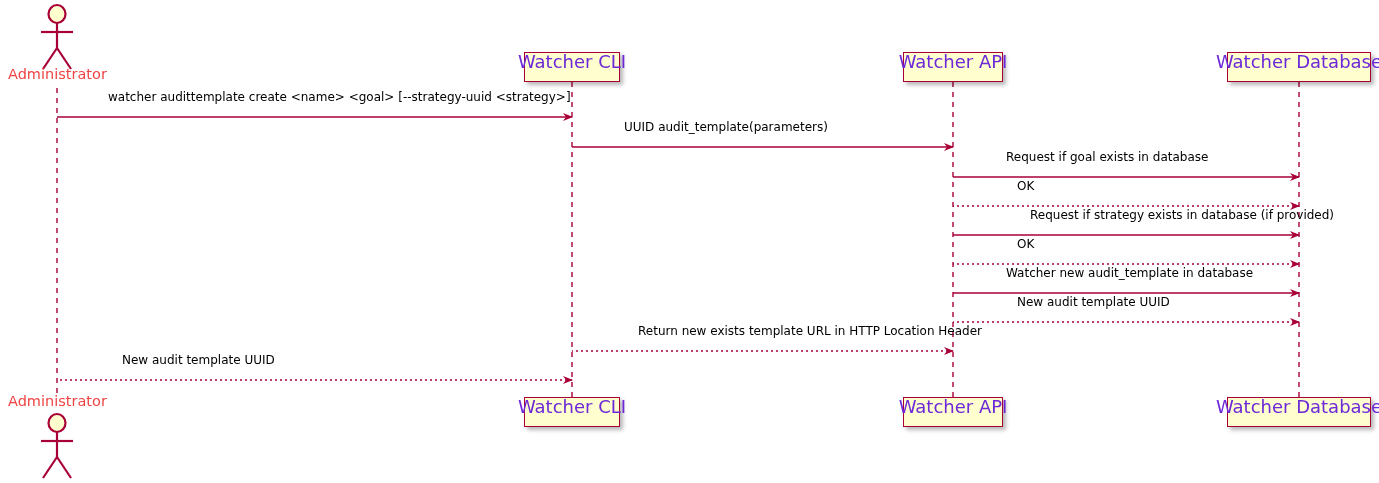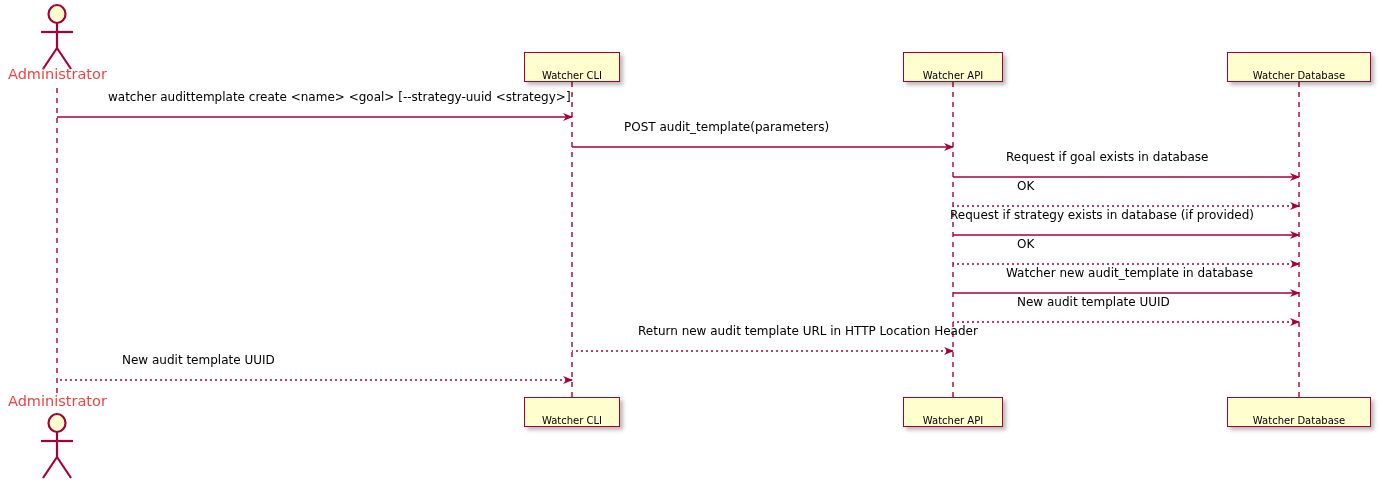--- a/index.html
+++ b/index.html
@@ -21,24 +21,24 @@
     height:483px;
   }
   
   .pbox{
     position:absolute;
     box-sizing:border-box;
     background:#FEFECE;
     border:1.5px solid #A80036;
     box-shadow:3px 3px 4px rgba(0,0,0,0.28);
     display:flex;
-    align-items:flex-end;
+    align-items:flex-start;
     justify-content:center;
-    color:#000000;
-    font-size:10px;
+    color:#6d28d9;
+    font-size:18px;
     line-height:1;
     white-space:nowrap;
   }
   .pbox span{display:block;padding:0 2px;}
   
   .actor-label{
     position:absolute;
     color:#ef4444;
     font-size:14.5px;
     white-space:nowrap;
@@ -121,24 +121,24 @@
         <span>Watcher Database</span>
       </div>
       <div class="pbox" style="left: 1227px; top: 397px; width: 144px; height: 30px;">
         <span>Watcher Database</span>
       </div>
     </div>
   <div id="labels">
       <div class="actor-label" style="left: 8px; top: 67px;">Administrator</div>
       <div class="actor-label" style="left: 8px; top: 394px;">Administrator</div>
       <div class="msg" style="left: 64px; top: 91px;">watcher audittemplate create &lt;name&gt; &lt;goal&gt; [--strategy-uuid &lt;strategy&gt;]</div>
-      <div class="msg" style="left: 580px; top: 121px;">POST audit_template(parameters)</div>
+      <div class="msg" style="left: 580px; top: 121px;">UUID audit_template(parameters)</div>
       <div class="msg" style="left: 962px; top: 151px; text-align: center;">Request if goal exists in database</div>
       <div class="msg" style="left: 973px; top: 180px;">OK</div>
-      <div class="msg" style="left: 906px; top: 209px;">Request if strategy exists in database (if provided)</div>
+      <div class="msg" style="left: 986px; top: 209px;">Request if strategy exists in database (if provided)</div>
       <div class="msg" style="left: 973px; top: 238px;">OK</div>
       <div class="msg" style="left: 962px; top: 267px;">Watcher new audit_template in database</div>
       <div class="msg" style="left: 973px; top: 296px;">New audit template UUID</div>
-      <div class="msg" style="left: 594px; top: 325px;">Return new audit template URL in HTTP Location Header</div>
+      <div class="msg" style="left: 594px; top: 325px;">Return new exists template URL in HTTP Location Header</div>
       <div class="msg" style="left: 78px; top: 354px;">New audit template UUID</div>
     </div>
 
 </div>
 
 </body></html>

